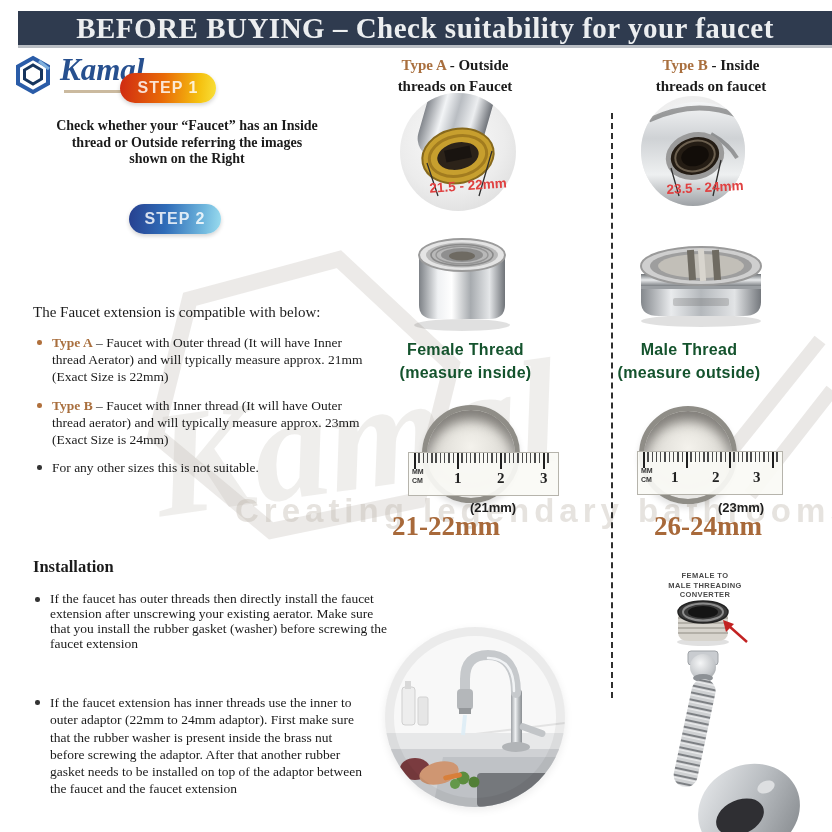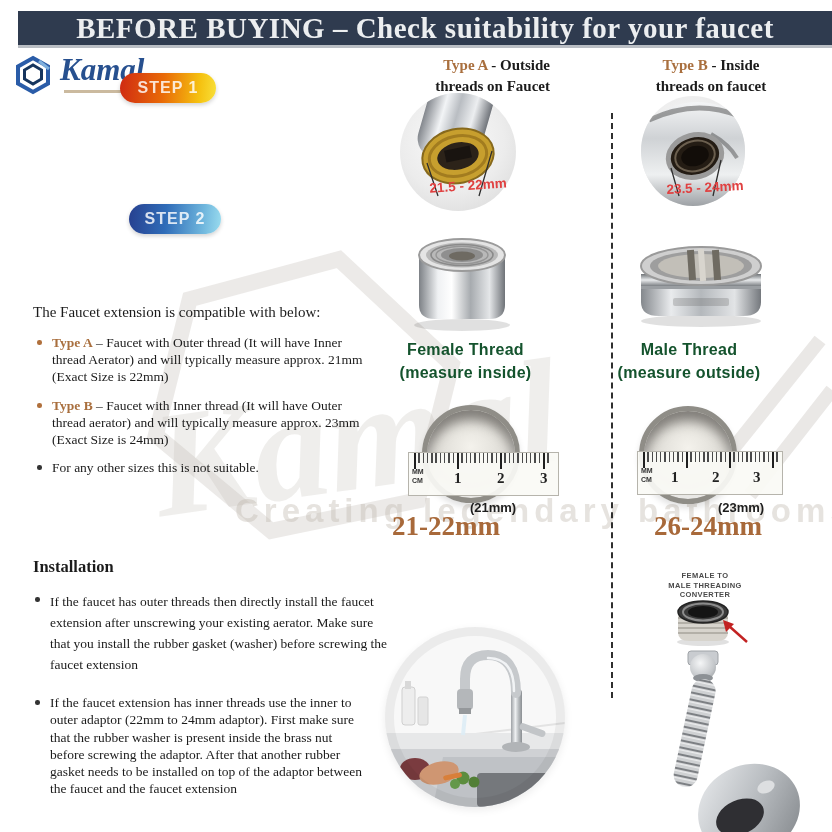--- a/index.html
+++ b/index.html
@@ -41,26 +41,26 @@
                  font-size:15.5px;line-height:23px;z-index:2;}
   .step2-intro{position:absolute;left:33px;top:304px;width:340px;font-size:15px;z-index:2;}
   .bullet{position:absolute;z-index:2;font-size:13.5px;line-height:17px;}
   .bullet .dot{position:absolute;left:-15px;top:6px;width:4.5px;height:4.5px;border-radius:50%;background:#333;}
   .bullet .dot.copper{background:#b0703c;}
   .lead-copper{color:#a96f3e;font-weight:bold;}
   .b-ta{left:52px;top:334px;width:312px;}
   .b-tb{left:52px;top:397px;width:312px;}
   .b-other{left:52px;top:459px;width:312px;}
   .inst-heading{position:absolute;left:33px;top:557px;font-weight:bold;font-size:16.5px;z-index:2;}
-  .b-i1{left:50px;top:591px;width:340px;font-size:13.5px;line-height:21px;}
+  .b-i1{left:50px;top:591px;width:340px;font-size:13.5px;line-height:15px;}
   .b-i2{left:50px;top:694px;width:318px;font-size:13.5px;line-height:17.3px;}
   
   .divider{position:absolute;left:611px;top:113px;height:585px;border-left:2px dashed #2f2f2f;z-index:1;}
   .col-header{position:absolute;font-weight:bold;font-size:15px;line-height:21px;text-align:center;z-index:2;}
-  .col-header-a{left:390px;top:55px;width:160px;text-align:right;}
+  .col-header-a{left:375px;top:55px;width:160px;}
   .col-header-b{left:631px;top:55px;width:160px;}
   .photo-circle{position:absolute;border-radius:50%;overflow:hidden;z-index:1;
                 background:radial-gradient(circle at 45% 40%,#fbfbfb 0%,#ececec 55%,#d5d5d5 100%);}
   .pc-a{left:400px;top:93px;width:116px;height:118px;}
   .pc-b{left:641px;top:96px;width:104px;height:110px;}
   .red-label{position:absolute;z-index:2;font-family:"Liberation Sans",sans-serif;font-weight:bold;
              font-size:13.5px;color:#e04040;text-align:center;}
   .rl-a{left:428px;top:178px;width:80px;transform:rotate(-4deg);}
   .rl-b{left:665px;top:180px;width:80px;transform:rotate(-3deg);}
   .aer{position:absolute;z-index:1;}
@@ -128,20 +128,21 @@
       <path d="M21 11 L29.5 16 V25 L21 30 L12.5 25 V16 Z" fill="none" stroke="#16355e" stroke-width="3"></path>
       <path d="M27 7 L37 15" stroke="#7fb0dd" stroke-width="3"></path>
     </svg>
     <div class="logo-name">Kamal</div>
     <div class="logo-tagline"></div>
   </div>
 
   <div class="pill pill-1">STEP 1</div>
   <div class="pill pill-2">STEP 2</div>
 
+  <div class="step1-text t-center">Check whether your “Faucet” has an Inside thread or Outside referring the images shown on the Right</div>
   <div class="step2-intro">The Faucet extension is compatible with below:</div>
 
   <div class="bullet b-ta">
     <span class="dot copper"></span>
     <span class="lead-copper">Type A</span><span> – Faucet with Outer thread (It will have Inner thread Aerator) and will typically measure approx. 21mm (Exact Size is 22mm)</span>
   </div>
   <div class="bullet b-tb">
     <span class="dot copper"></span>
     <span class="lead-copper">Type B</span><span> – Faucet with Inner thread (It will have Outer thread aerator) and will typically measure approx. 23mm (Exact Size is 24mm)</span>
   </div>

